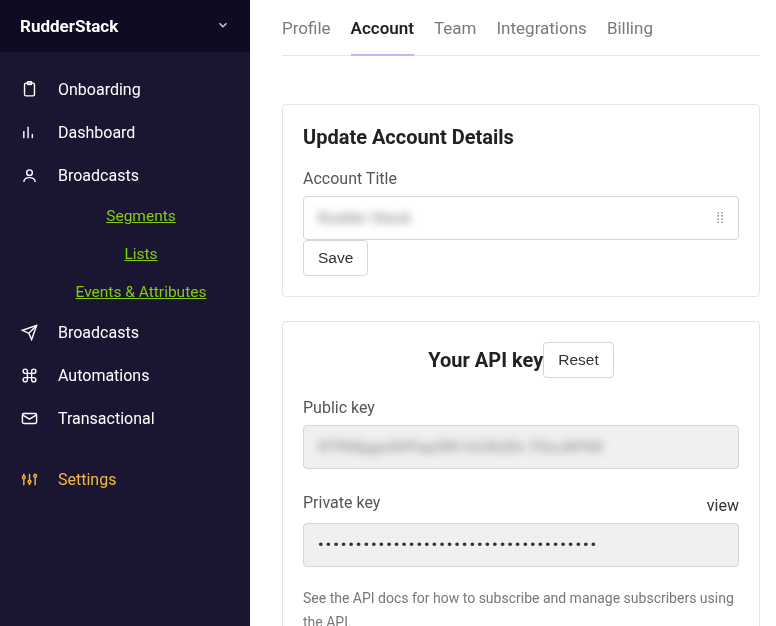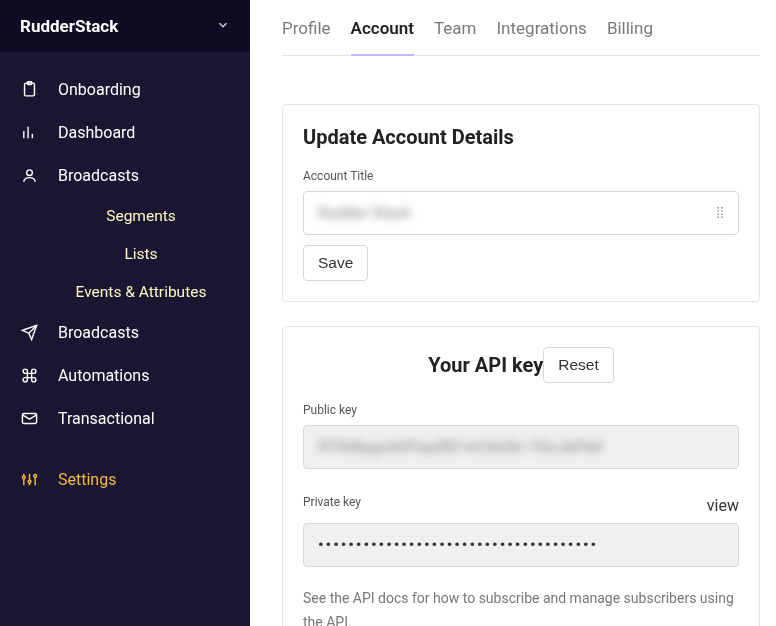--- a/index.html
+++ b/index.html
@@ -8,46 +8,46 @@
     .sidebar { width: 250px; background: #1a1632; color: #fff; display: flex; flex-direction: column; padding: 0; text-align: center; }
     .sidebar-header { display: flex; align-items: center; justify-content: space-between; padding: 16px 20px; background: #0f0b22; }
     .brand { font-weight: 700; font-size: 17px; color: #fff; }
     .chev-down { font-size: 14px; color: #ccc; }
     
     .nav { padding: 16px 0 0 0; }
     .nav-item { display: flex; align-items: center; gap: 20px; padding: 12px 20px; cursor: pointer; font-size: 16px; color: #fff; }
     .nav-item.active { color: #f5b942; }
     .nav-item.active .icon svg path, .nav-item.active .icon svg rect, .nav-item.active .icon svg line { stroke: #f5b942; }
     .nav-item .icon { width: 18px; height: 18px; display: flex; align-items: center; justify-content: center; flex-shrink: 0; }
-    .nav-sub { padding: 10px 20px 10px 52px; font-size: 15.5px; color: #fef9c3; cursor: pointer; }
+    .nav-sub { padding: 10px 20px 10px 52px; font-size: 15.5px; color: #84cc16; cursor: pointer; text-decoration: underline; }
     
     .nav-gap { height: 18px; }
     
     .main { flex: 1; padding: 0 16px 16px 32px; overflow: auto; }
     
     .tabs { display: flex; gap: 20px; border-bottom: 1px solid #e5e5e5; padding: 18px 0 0 0; }
     .tab { padding: 0 0 16px 0; color: #7a7a7a; font-size: 17px; cursor: pointer; }
     .tab.active { color: #222; font-weight: 600; border-bottom: 2px solid #c4b5fd; margin-bottom: -1px; }
     
     .card { border: 1px solid #e5e5e5; border-radius: 4px; padding: 20px; margin-top: 48px; }
     .card + .card { margin-top: 24px; }
     .card-header-row { display: flex; align-items: center; justify-content: center; margin-bottom: 20px; }
     .card h2 { font-size: 20px; font-weight: 700; color: #222; }
     
-    .field-label { font-size: 12px; color: #555; margin-bottom: 8px; display: block; }
+    .field-label { font-size: 16px; color: #555; margin-bottom: 8px; display: block; }
     .field-label-row { display: flex; align-items: center; justify-content: space-between; margin-bottom: 8px; }
     .view-link { color: #333; font-size: 16px; cursor: pointer; margin-top: 7px; }
     
     .input-box { width: 100%; border: 1px solid #d6d6d6; border-radius: 4px; padding: 12px 14px; font-size: 15.5px; color: #333; background: #fff; display: flex; align-items: center; justify-content: space-between; }
     .input-box.readonly { background: #f0f0f0; color: #888; }
     .blur-text { filter: blur(4px); color:#999; font-weight:600; }
     .input-icon { color: #888; font-size: 14px; }
     
     .btn { border: 1px solid #d6d6d6; background: #fff; border-radius: 4px; padding: 8px 14px; font-size: 15.5px; cursor: pointer; color: #333; }
-    .btn.save { margin-top: 10px; }
+    .btn.save { }
     
     .help-text { font-size: 14px; color: #777; margin-top: 20px; line-height: 1.7; }
     
     .field-group { margin-bottom: 20px; }
     .field-group:last-of-type { margin-bottom: 0; }
   </style>
 </head>
 <body>
 
 <div class="sidebar">

